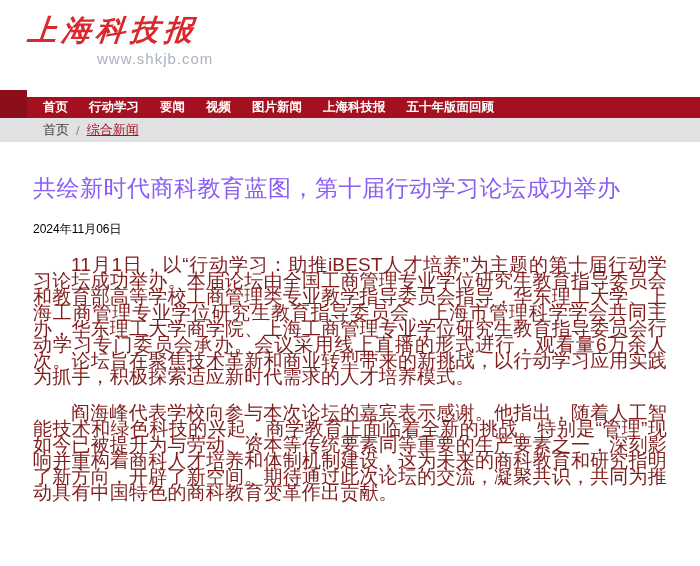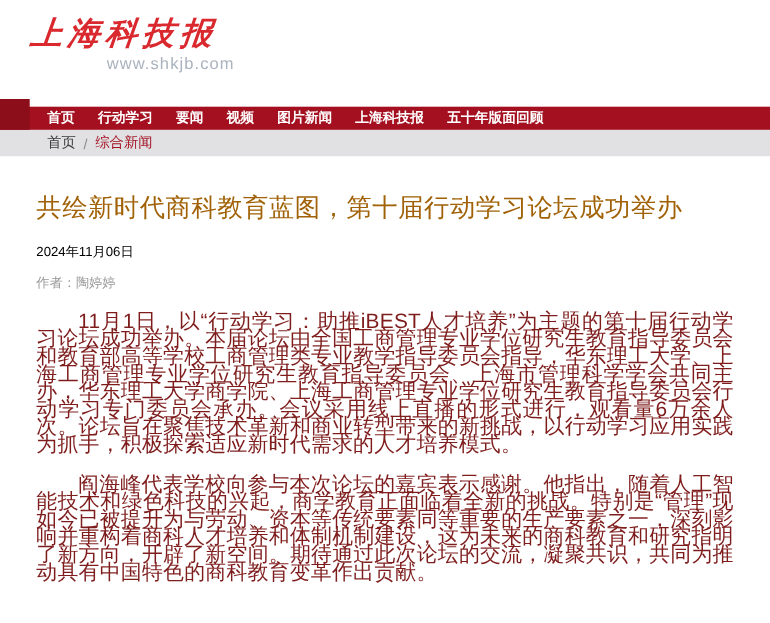--- a/index.html
+++ b/index.html
@@ -64,28 +64,28 @@
     height: 24px;
     background: #e1e1e3;
     display: flex;
     align-items: center;
     padding-left: 43px;
     font-size: 13px;
     gap: 7px;
   }
   .crumb-home { color: #3c3c3c; cursor: pointer; }
   .crumb-sep { color: #8a8a8a; }
-  .crumb-current { color: #a41323; cursor: pointer; }
+  .crumb-current { color: #a41323; cursor: pointer; text-decoration: underline; }
 
   
   .article { padding: 30px 33px 0 33px; }
   .article-title {
     font-size: 23px;
     font-weight: 400;
-    color: #a16207;
+    color: #8b5cf6;
     line-height: 32px;
     letter-spacing: 0.5px;
   }
   .article-date {
     margin-top: 17px;
     font-size: 12px;
     color: #000000;
   }
   .article-author {
     margin-top: 11px;
@@ -128,20 +128,19 @@
 
   <div class="breadcrumb-bar">
     <span class="crumb-home">首页</span>
     <span class="crumb-sep">/</span>
     <span class="crumb-current">综合新闻</span>
   </div>
 
   <div class="article">
     <h1 class="article-title">共绘新时代商科教育蓝图，第十届行动学习论坛成功举办</h1>
     <div class="article-date">2024年11月06日</div>
-    <div class="article-author">作者：陶婷婷</div>
     <div class="article-body">
       <p>11月1日，以“行动学习：助推iBEST人才培养”为主题的第十届行动学习论坛成功举办。本届论坛由全国工商管理专业学位研究生教育指导委员会和教育部高等学校工商管理类专业教学指导委员会指导，华东理工大学、上海工商管理专业学位研究生教育指导委员会、上海市管理科学学会共同主办，华东理工大学商学院、上海工商管理专业学位研究生教育指导委员会行动学习专门委员会承办。会议采用线上直播的形式进行，观看量6万余人次。论坛旨在聚焦技术革新和商业转型带来的新挑战，以行动学习应用实践为抓手，积极探索适应新时代需求的人才培养模式。</p>
       <p>阎海峰代表学校向参与本次论坛的嘉宾表示感谢。他指出，随着人工智能技术和绿色科技的兴起，商学教育正面临着全新的挑战。特别是“管理”现如今已被提升为与劳动、资本等传统要素同等重要的生产要素之一，深刻影响并重构着商科人才培养和体制机制建设，这为未来的商科教育和研究指明了新方向，开辟了新空间。期待通过此次论坛的交流，凝聚共识，共同为推动具有中国特色的商科教育变革作出贡献。</p>
     </div>
   </div>
 
 </div>
 
 </body></html>

